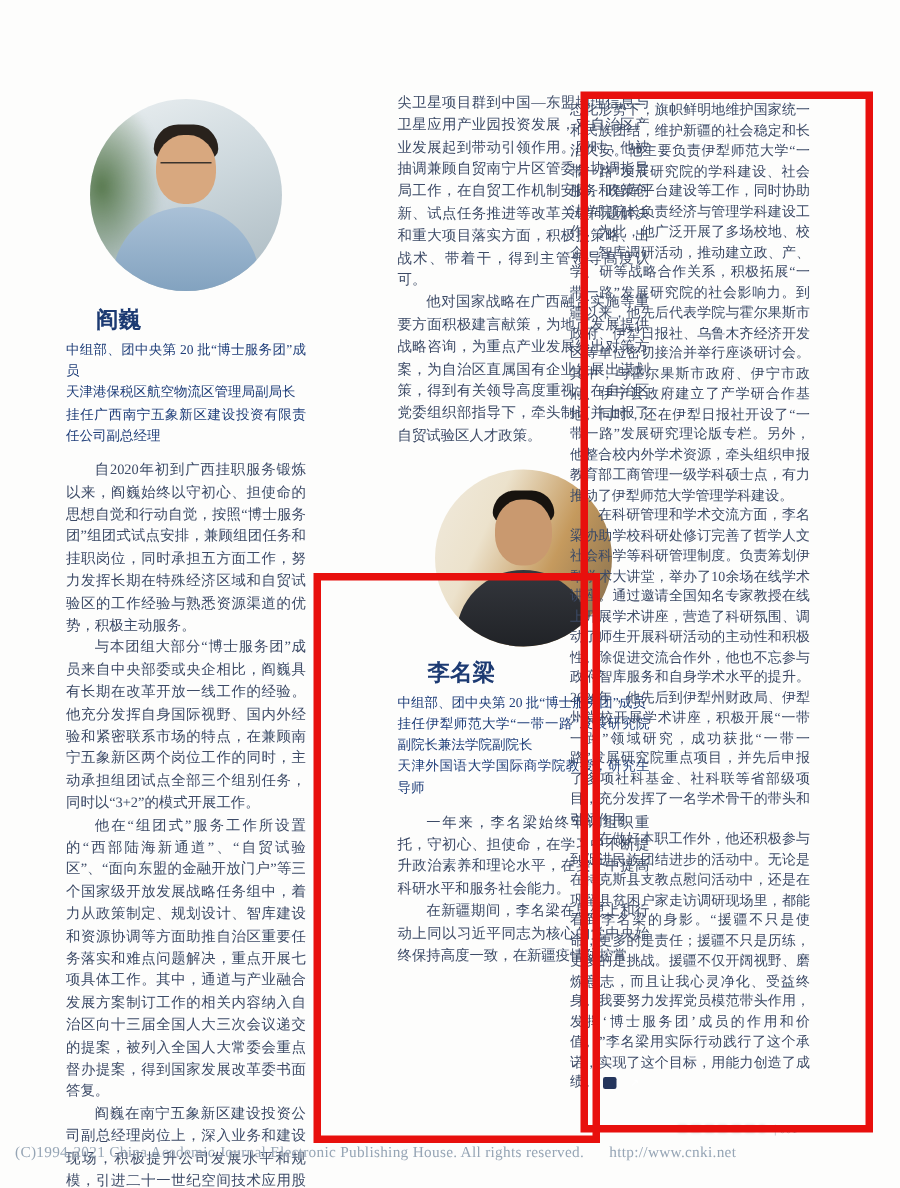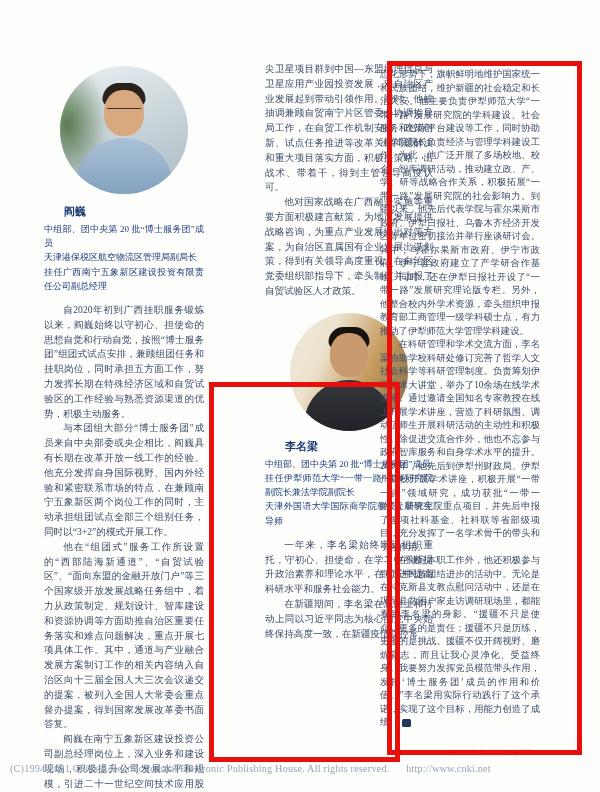--- a/index.html
+++ b/index.html
@@ -43,21 +43,21 @@
     background:linear-gradient(115deg,#f0eadd 0%,#ece2cc 30%,#c59a5e 62%,#7e6a4c 100%); }
   .p2-body { position:absolute; bottom:-7px; left:50%; transform:translateX(-50%);
     width:90px; height:58px; border-radius:45px 45px 0 0;
     background:linear-gradient(180deg,#34373d,#1e2024); }
   .p2-head { position:absolute; top:20px; left:50%; transform:translateX(-50%);
     width:38px; height:44px; border-radius:46%; background:#c9996f; }
   .p2-hair { position:absolute; top:14px; left:50%; transform:translateX(-50%);
     width:41px; height:21px; border-radius:20px 20px 8px 8px; background:#17130f; }
 
   
-  .person-name { font-size:11px; font-weight:bold; color:#1c3a72; margin:2px 0 3px 0; text-align:left;padding-left:20px; }
+  .person-name { font-size:15px; font-weight:bold; color:#1c3a72; margin:2px 0 3px 0; text-align:left;padding-left:20px; }
   .bio-line { font-size:9px; line-height:14.2px; color:#1e3d78; text-align:justify; }
   .bio-gap { height:10px; }
 
   
   .redbox { position:absolute; border:5px solid #e8100d; pointer-events:none; z-index:5; background:transparent; }
   .redbox-mid   { left:209px; top:382px; width:191px; height:380px; }
   .redbox-right { left:387px; top:61px;  width:195px; height:694px; }
 
   
   .endmark { display:inline-block; width:9px; height:8px; background:#24355c; color:#fff;

